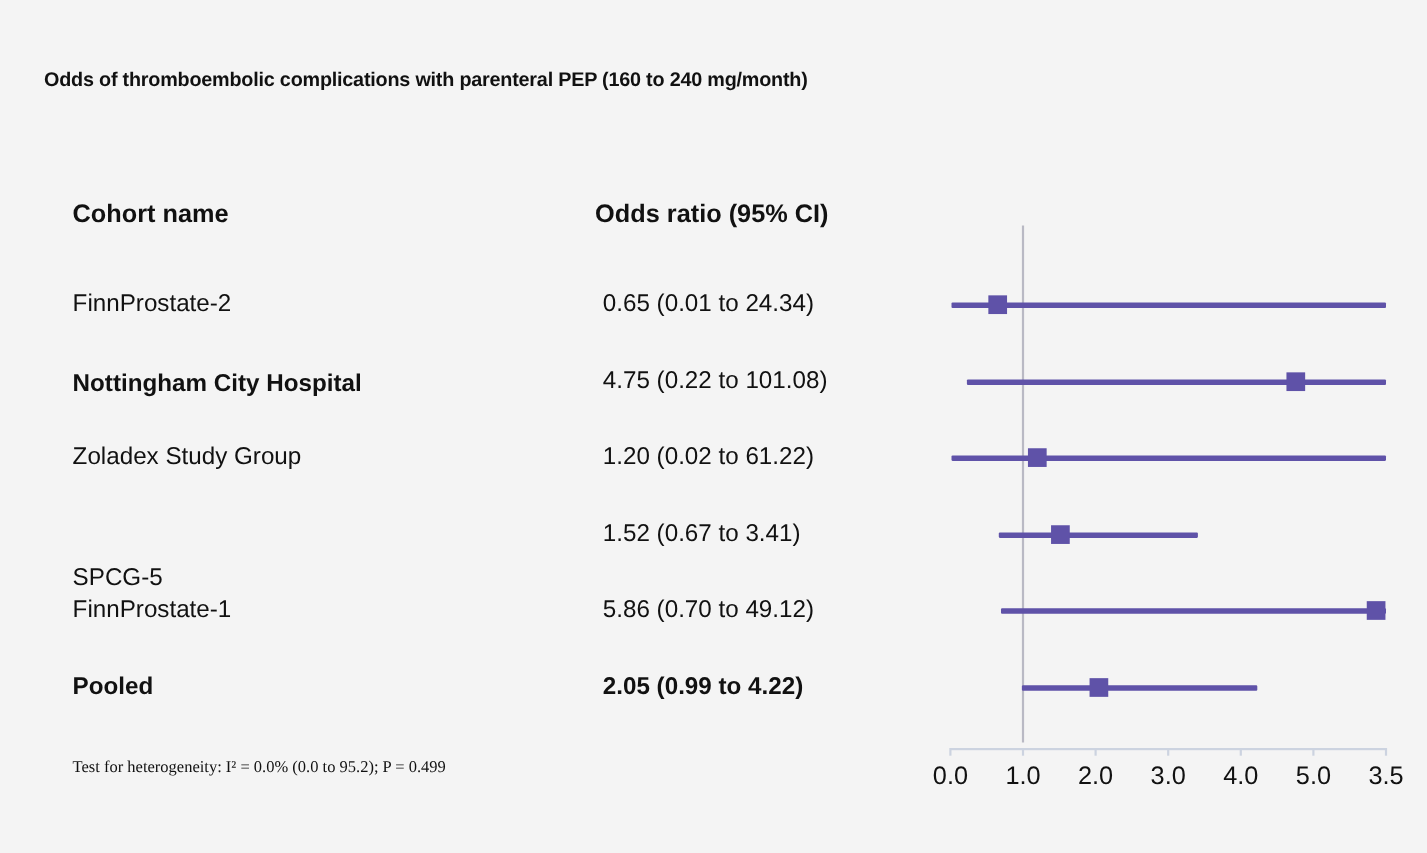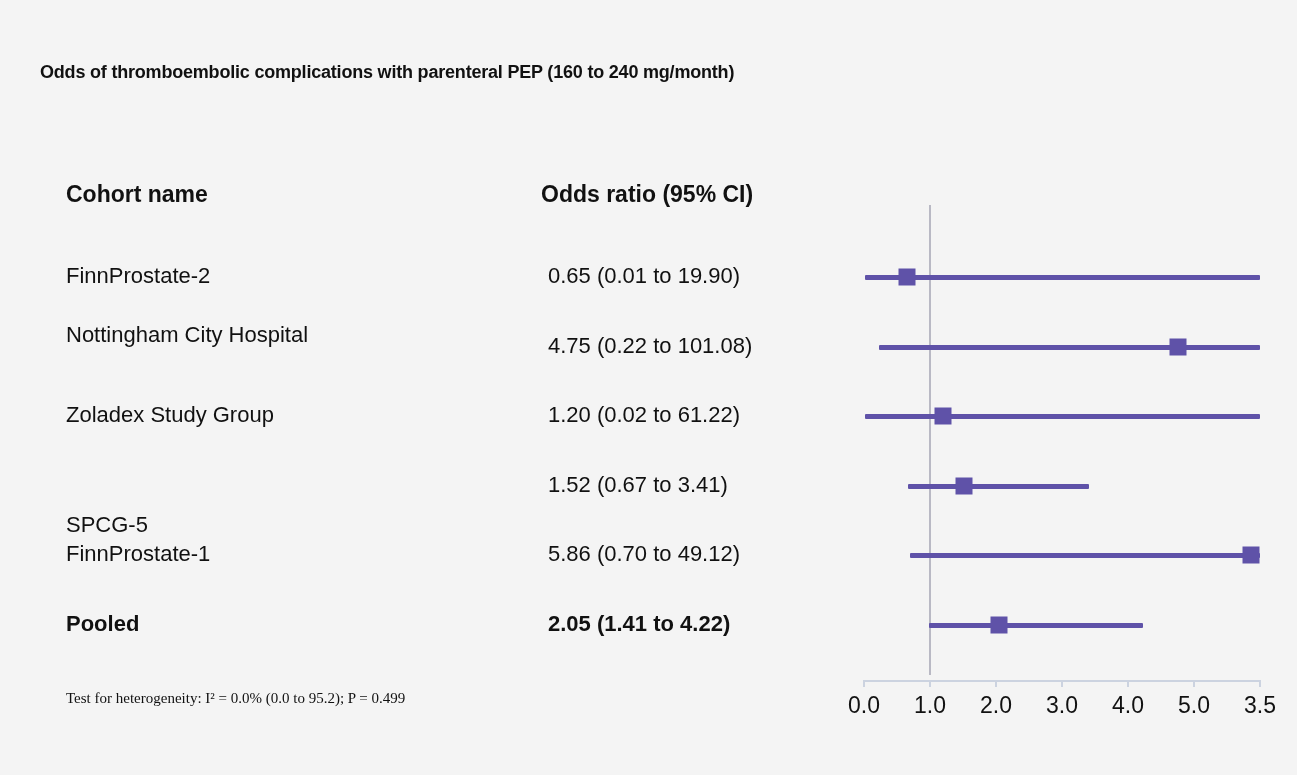--- a/index.html
+++ b/index.html
@@ -124,31 +124,31 @@
 
 <div class="page">
 
   <div class="title">Odds of thromboembolic complications with parenteral PEP (160 to 240 mg/month)</div>
 
   <div class="col-head col-head-name">Cohort name</div>
   <div class="col-head col-head-or">Odds ratio (95% CI)</div>
 
   <div id="rows-layer">
       <div class="row-label" style="top: 263px;">FinnProstate-2</div>
-      <div class="row-value" style="top: 263px;">0.65 (0.01 to 19.90)</div>
-      <div class="row-label" style="top: 322px;">Nottingham City Hospital</div>
+      <div class="row-value" style="top: 263px;">0.65 (0.01 to 24.34)</div>
+      <div class="row-label" style="top: 335px; font-weight: bold;">Nottingham City Hospital</div>
       <div class="row-value" style="top: 332.5px; text-align: right;">4.75 (0.22 to 101.08)</div>
       <div class="row-label" style="top: 402px;">Zoladex Study Group</div>
       <div class="row-value" style="top: 402px;">1.20 (0.02 to 61.22)</div>
       <div class="row-label" style="top: 471.5px; margin-top: 40px;">SPCG-5</div>
       <div class="row-value" style="top: 471.5px;">1.52 (0.67 to 3.41)</div>
       <div class="row-label" style="top: 541px;">FinnProstate-1</div>
       <div class="row-value" style="top: 541px;">5.86 (0.70 to 49.12)</div>
       <div class="row-label pooled" style="top: 610.5px;">Pooled</div>
-      <div class="row-value pooled" style="top: 610.5px;">2.05 (1.41 to 4.22)</div>
+      <div class="row-value pooled" style="top: 610.5px;">2.05 (0.99 to 4.22)</div>
     </div>
 
   <div class="hetero">Test for heterogeneity: I² = 0.0% (0.0 to 95.2); P = 0.499</div>
 
   <div class="plot">
     <div class="null-line" id="null-line" style="left: 109px;"></div>
     <div class="axis-line"></div>
     <div id="ticks-layer">
         <div class="tick" style="left: 43px;"></div>
         <div class="tick-label" style="left: 44px;">0.0</div>

